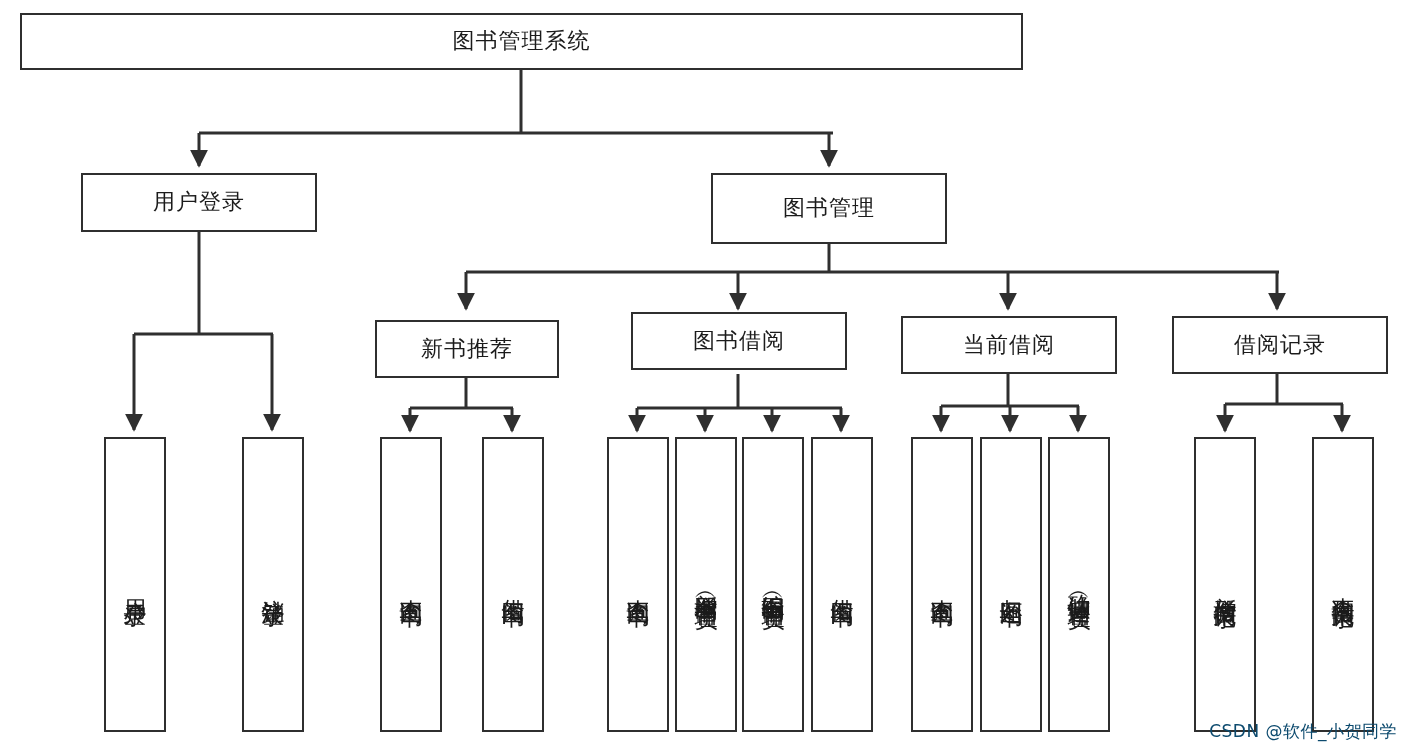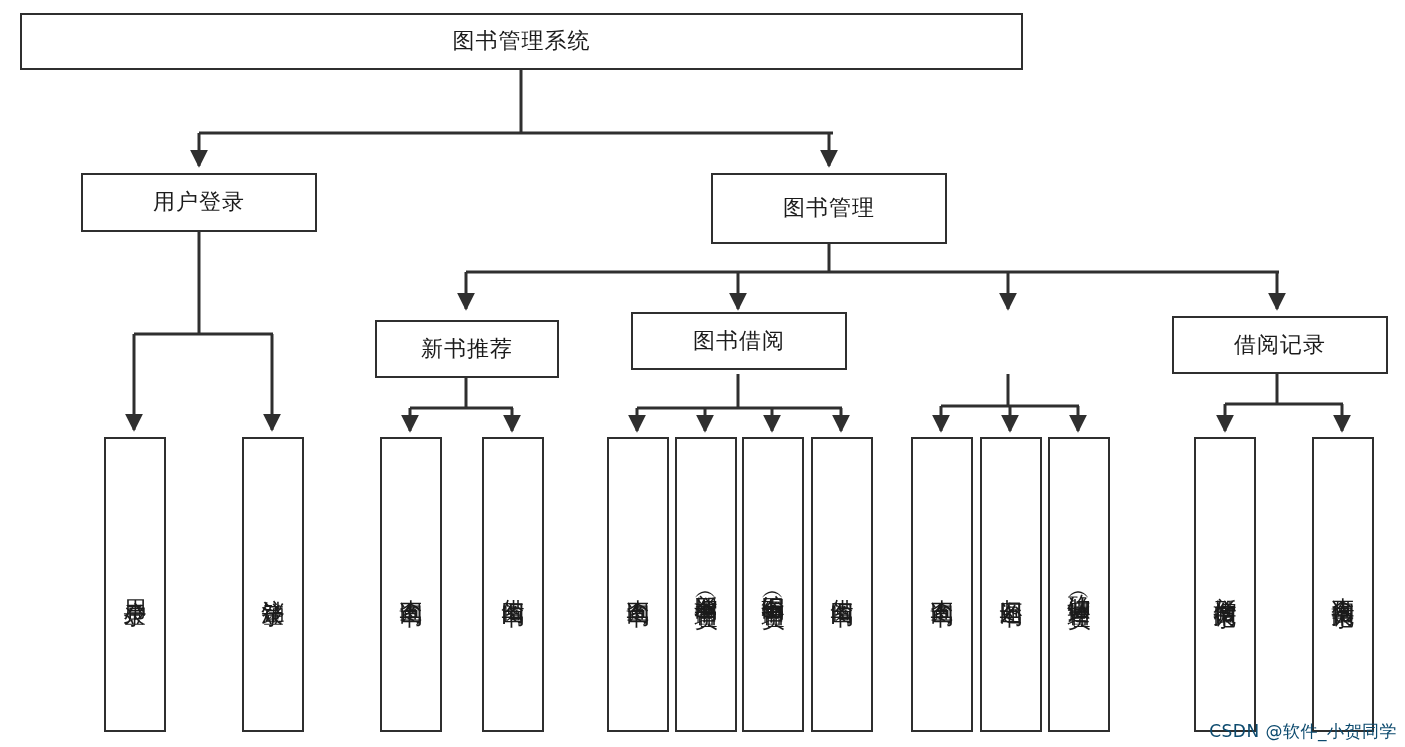--- a/index.html
+++ b/index.html
@@ -130,20 +130,23 @@
   <div class="node node-h" style="left:711px; top:173px; width:236px; height:71px;">
     <span>图书管理</span>
   </div>
 
   <div class="node node-h" style="left:361px; top:320px; width:184px; height:58px;margin-left:14px;">
     <span>新书推荐</span>
   </div>
   <div class="node node-h" style="left:631px; top:312px; width:216px; height:58px;">
     <span>图书借阅</span>
   </div>
+  <div class="node node-h" style="left:901px; top:316px; width:216px; height:58px;">
+    <span>当前借阅</span>
+  </div>
   <div class="node node-h" style="left:1172px; top:316px; width:216px; height:58px;">
     <span>借阅记录</span>
   </div>
 
   <div class="node node-v" style="left:104px; top:437px; width:62px; height:295px;">
     <span>用户登录</span>
   </div>
   <div class="node node-v" style="left:242px; top:437px; width:62px; height:295px;">
     <span>注销登录</span>
   </div>

